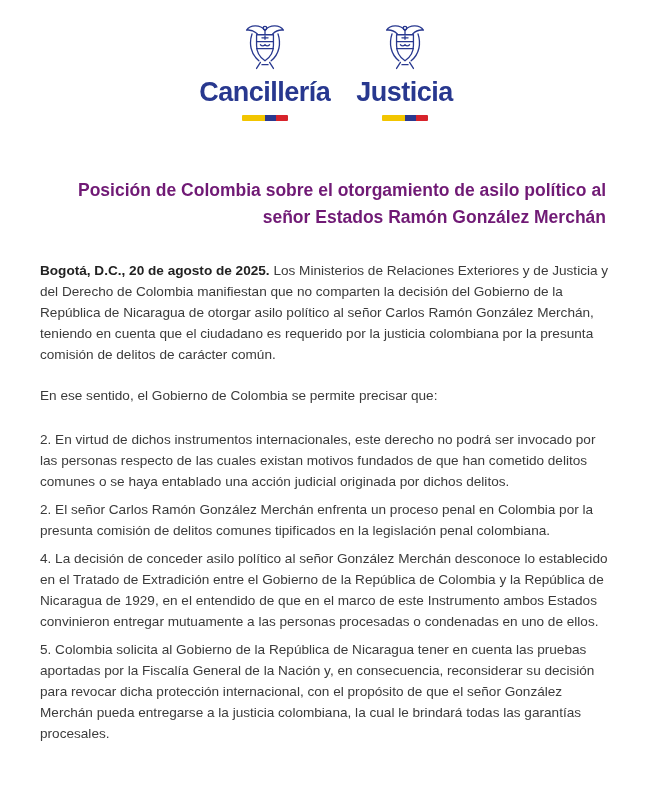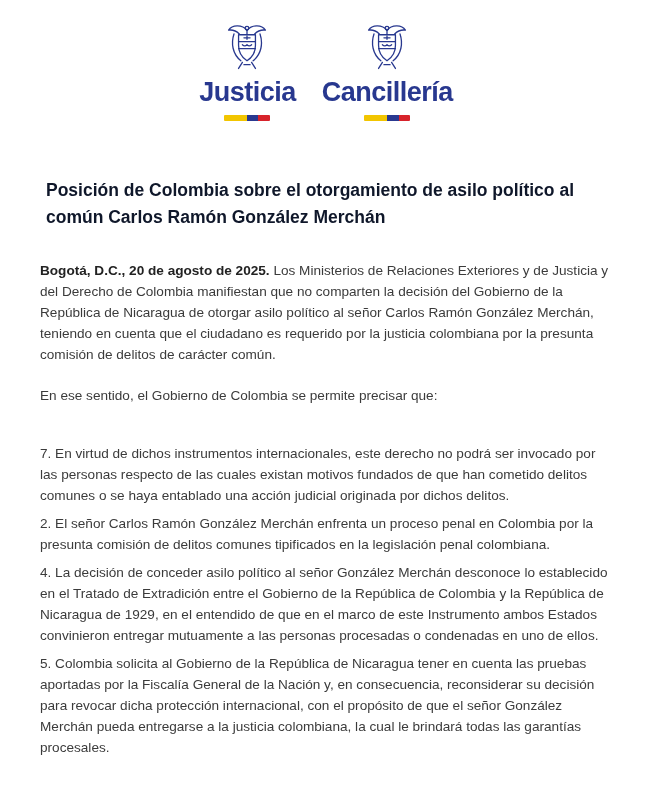--- a/index.html
+++ b/index.html
@@ -46,35 +46,35 @@
     border-radius: 1px;
     background: linear-gradient(to right,
       var(--fy) 0%, var(--fy) 50%,
       var(--fb) 50%, var(--fb) 75%,
       var(--fr) 75%, var(--fr) 100%);
   }
   
   .doc-title {
     margin: 56px auto 0;
     max-width: 560px;
-    text-align: left;
+    text-align: right;
     font-size: 17.5px;
     line-height: 27px;
     font-weight: bold;
-    color: #0f172a;
+    color: #701a75;
   }
   .doc-body {
     margin-top: 29px;
     font-size: 13.6px;
     line-height: 21px;
     color: #3b3b3b;
   }
   .doc-body p { margin: 0 0 7px; }
   .doc-body p.para-date { margin-bottom: 20px; }
-  .doc-body p.para-intro { margin-bottom: 37px; }
+  .doc-body p.para-intro { margin-bottom: 23px; }
   .doc-body strong { color: #222222; text-align: center; }
 </style>
 </head>
 <body>
 
 <div class="page" style="--fy:#f2c500; --fb:#2a3990; --fr:#d7232b;">
 
   <div class="logo-row">
 
     <div class="gov-logo">
@@ -88,21 +88,21 @@
             <path d="M13 15 C9 27, 11 41, 22 50"></path>
             <path d="M47 15 C51 27, 49 41, 38 50"></path>
             <path d="M19 16 h22 v14 c0 10 -5 16 -11 20 c-6 -4 -11 -10 -11 -20 z"></path>
             <path d="M19 25 h22 M19 34 h22"></path>
             <path d="M26 20 h8 M30 18 v4"></path>
             <path d="M24 29 c2 2 4 2 6 0 c2 2 4 2 6 0"></path>
             <path d="M24 52 l-5 8 M36 52 l5 8 M26 55 h8"></path>
           </g>
         </svg>
       </span>
-      <span class="wordmark">Justicia</span>
+      <span class="wordmark">Cancillería</span>
       <span class="tricolor"></span>
     </div>
 
     <div class="gov-logo">
       <span class="crest">
         <svg width="46" height="50" viewBox="0 0 60 64">
           <g fill="none" stroke="#28388f" stroke-width="1.7" stroke-linecap="round" stroke-linejoin="round">
             <path d="M30 10 C24 3, 11 2, 6 10 C13 9, 17 12, 20 15"></path>
             <path d="M30 10 C36 3, 49 2, 54 10 C47 9, 43 12, 40 15"></path>
             <circle cx="30" cy="7.5" r="2.4"></circle>
@@ -110,37 +110,37 @@
             <path d="M13 15 C9 27, 11 41, 22 50"></path>
             <path d="M47 15 C51 27, 49 41, 38 50"></path>
             <path d="M19 16 h22 v14 c0 10 -5 16 -11 20 c-6 -4 -11 -10 -11 -20 z"></path>
             <path d="M19 25 h22 M19 34 h22"></path>
             <path d="M26 20 h8 M30 18 v4"></path>
             <path d="M24 29 c2 2 4 2 6 0 c2 2 4 2 6 0"></path>
             <path d="M24 52 l-5 8 M36 52 l5 8 M26 55 h8"></path>
           </g>
         </svg>
       </span>
-      <span class="wordmark">Cancillería</span>
+      <span class="wordmark">Justicia</span>
       <span class="tricolor"></span>
     </div>
 
   </div>
 
   <h1 class="doc-title">
     <div>Posición de Colombia sobre el otorgamiento de asilo político al</div>
-    <div>común Carlos Ramón González Merchán</div>
+    <div>señor Estados Ramón González Merchán</div>
   </h1>
 
   <div class="doc-body">
 
     <p class="para-date"><strong>Bogotá, D.C., 20 de agosto de 2025.</strong><span> Los Ministerios de Relaciones Exteriores y de Justicia y del Derecho de Colombia manifiestan que no comparten la decisión del Gobierno de la República de Nicaragua de otorgar asilo político al señor Carlos Ramón González Merchán, teniendo en cuenta que el ciudadano es requerido por la justicia colombiana por la presunta comisión de delitos de carácter común.</span></p>
 
     <p class="para-intro">En ese sentido, el Gobierno de Colombia se permite precisar que:</p>
 
-    <p>7. En virtud de dichos instrumentos internacionales, este derecho no podrá ser invocado por las personas respecto de las cuales existan motivos fundados de que han cometido delitos comunes o se haya entablado una acción judicial originada por dichos delitos.</p>
+    <p>2. En virtud de dichos instrumentos internacionales, este derecho no podrá ser invocado por las personas respecto de las cuales existan motivos fundados de que han cometido delitos comunes o se haya entablado una acción judicial originada por dichos delitos.</p>
     <p>2. El señor Carlos Ramón González Merchán enfrenta un proceso penal en Colombia por la presunta comisión de delitos comunes tipificados en la legislación penal colombiana.</p>
     <p>4. La decisión de conceder asilo político al señor González Merchán desconoce lo establecido en el Tratado de Extradición entre el Gobierno de la República de Colombia y la República de Nicaragua de 1929, en el entendido de que en el marco de este Instrumento ambos Estados convinieron entregar mutuamente a las personas procesadas o condenadas en uno de ellos.</p>
     <p>5. Colombia solicita al Gobierno de la República de Nicaragua tener en cuenta las pruebas aportadas por la Fiscalía General de la Nación y, en consecuencia, reconsiderar su decisión para revocar dicha protección internacional, con el propósito de que el señor González Merchán pueda entregarse a la justicia colombiana, la cual le brindará todas las garantías procesales.</p>
 
   </div>
 
 </div>
 
 </body></html>

